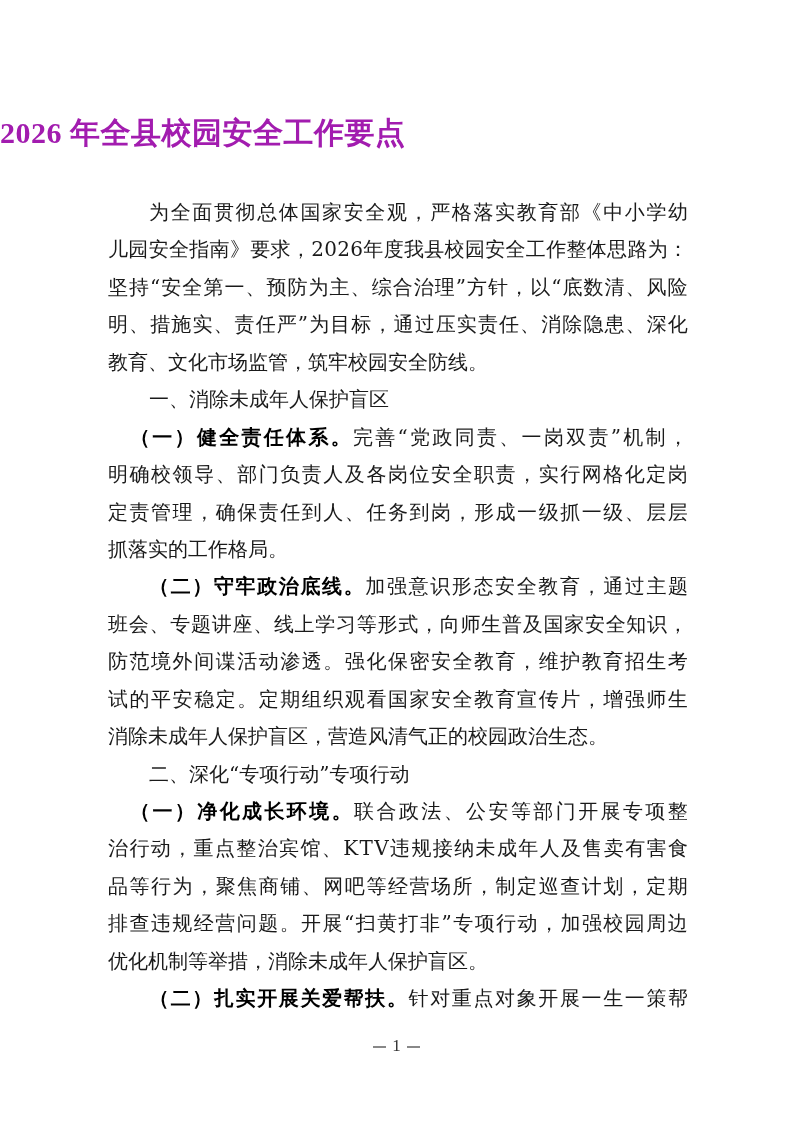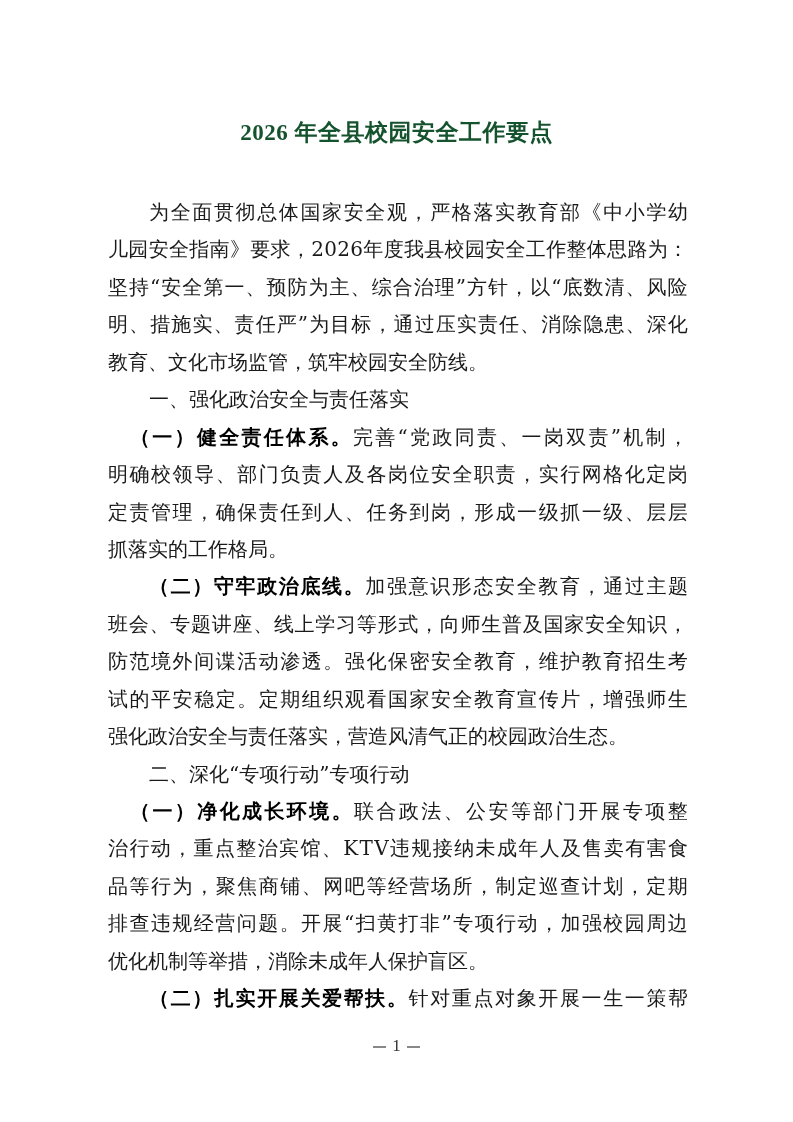--- a/index.html
+++ b/index.html
@@ -1,21 +1,21 @@
 <!DOCTYPE html>
 <html><head>
 <meta charset="utf-8">
 <style>
   html, body { margin: 0; padding: 0; background: #ffffff; }
   body { width: 793px; height: 1122px; position: relative; overflow: hidden;
          font-family: "DejaVu Serif", "Liberation Serif", serif; color: #111; }
   .page { position: absolute; left: 0; top: 0; width: 793px; height: 1122px; background: #fff; }
-  .title { position: absolute; left: 0; width: 793px; top: 112px; text-align: center;
+  .title { position: absolute; left: 0; width: 793px; top: 112px; 
            font-family: "Liberation Serif", "DejaVu Serif", serif; font-weight: bold;
-           font-size: 23px; letter-spacing: 0.5px; color: #14532d; line-height: 42px; }
+           font-size: 30px; letter-spacing: 0.5px; color: #a21caf; line-height: 42px; }
   .body { position: absolute; left: 108px; top: 194px; width: 580px; }
   .line { height: 37.45px; line-height: 37.45px; font-size: 20px; white-space: nowrap;
           text-align: justify; text-align-last: justify; color: #1a1a1a; overflow: visible; }
   .line.last { text-align-last: left; }
   .line.indent { padding-left: 41px; }
   .line.indent-sm { padding-left: 22px; }
   .b { font-weight: bold; color: #000; }
   .heading { padding-left: 41px; text-align-last: left; }
   .pagenum { position: absolute; left: 0; width: 793px; top: 1036px; text-align: center;
              font-family: "Liberation Serif", serif; font-size: 17px; color: #333; }
@@ -151,21 +151,21 @@
           <span>除</span>
           <span>隐</span>
           <span>患</span>
           <span>、</span>
           <span>深</span>
           <span>化</span>
         </div>
       </div>
     <div class="line last"><span>教育、文化市场监管，筑牢校园安全防线。</span></div>
 
-    <div class="line heading"><span>一、强化政治安全与责任落实</span></div>
+    <div class="line heading"><span>一、消除未成年人保护盲区</span></div>
 
     <div class="line indent-sm">
         <div style="display: flex; justify-content: space-between; width: 100%;">
           <span class="b">（</span>
           <span class="b">一</span>
           <span class="b">）</span>
           <span class="b">健</span>
           <span class="b">全</span>
           <span class="b">责</span>
           <span class="b">任</span>
@@ -370,21 +370,21 @@
           <span>宣</span>
           <span>传</span>
           <span>片</span>
           <span>，</span>
           <span>增</span>
           <span>强</span>
           <span>师</span>
           <span>生</span>
         </div>
       </div>
-    <div class="line last"><span>强化政治安全与责任落实，营造风清气正的校园政治生态。</span></div>
+    <div class="line last"><span>消除未成年人保护盲区，营造风清气正的校园政治生态。</span></div>
 
     <div class="line heading"><span>二、深化“专项行动”专项行动</span></div>
 
     <div class="line indent-sm">
         <div style="display: flex; justify-content: space-between; width: 100%;">
           <span class="b">（</span>
           <span class="b">一</span>
           <span class="b">）</span>
           <span class="b">净</span>
           <span class="b">化</span>

